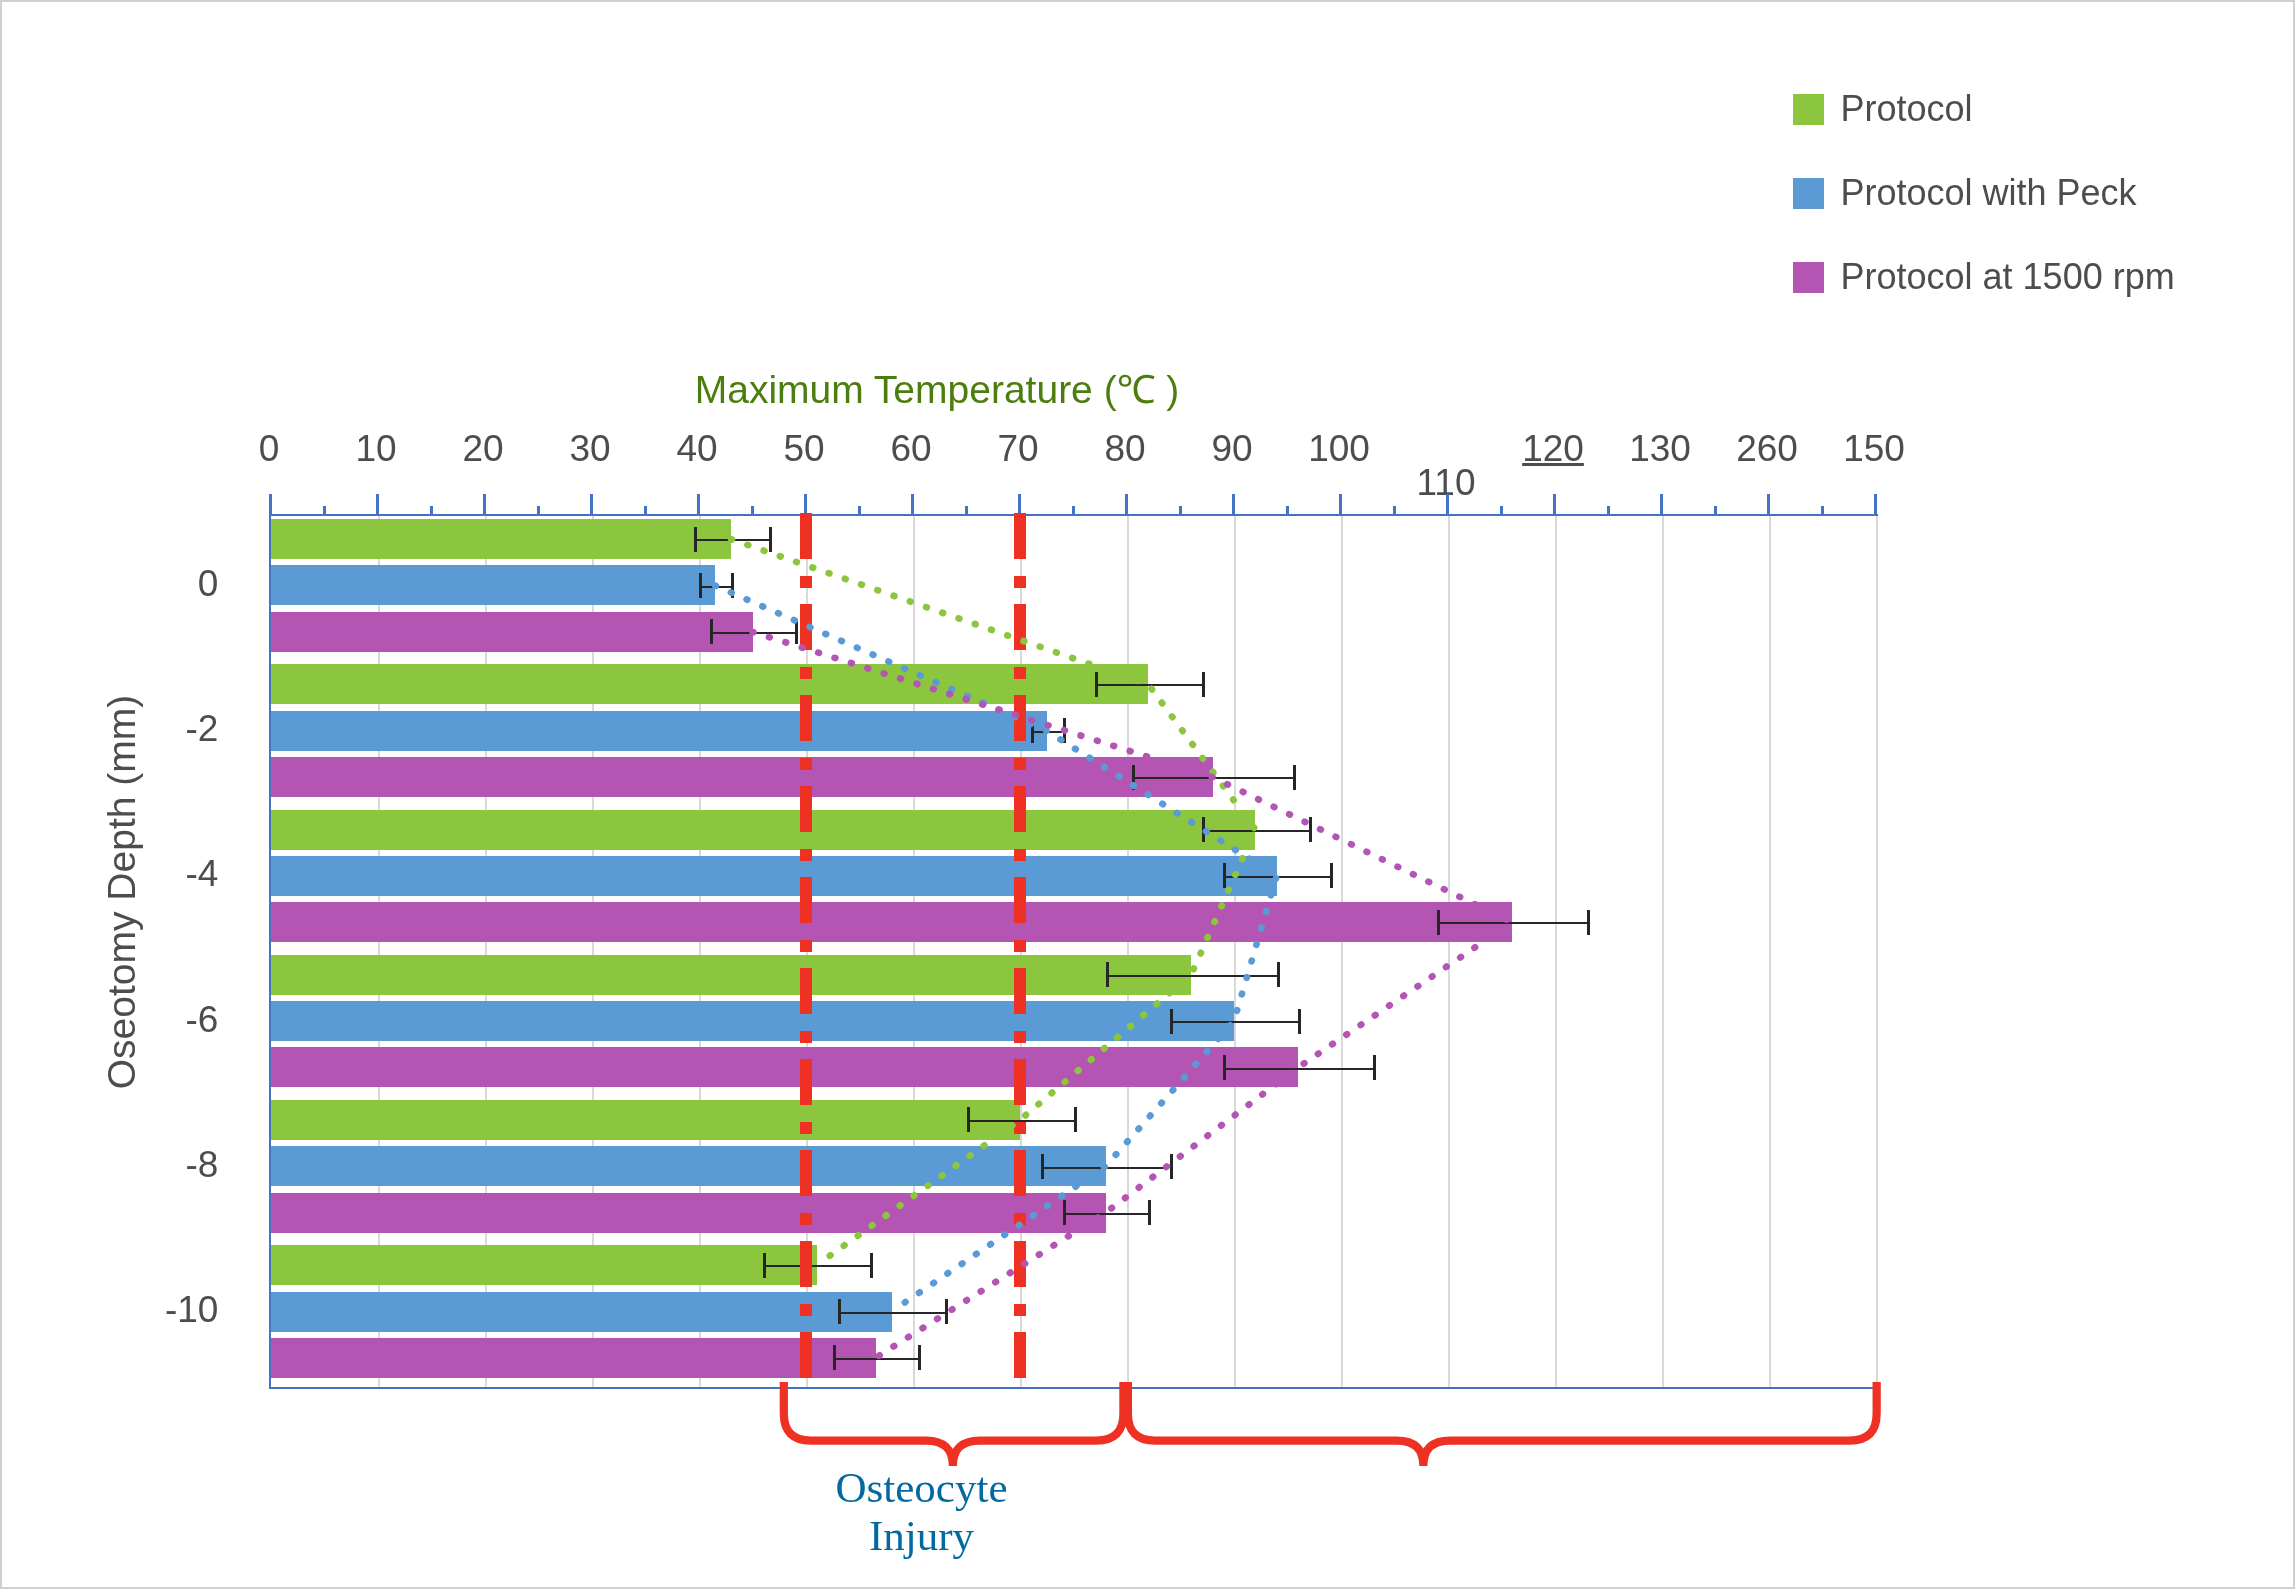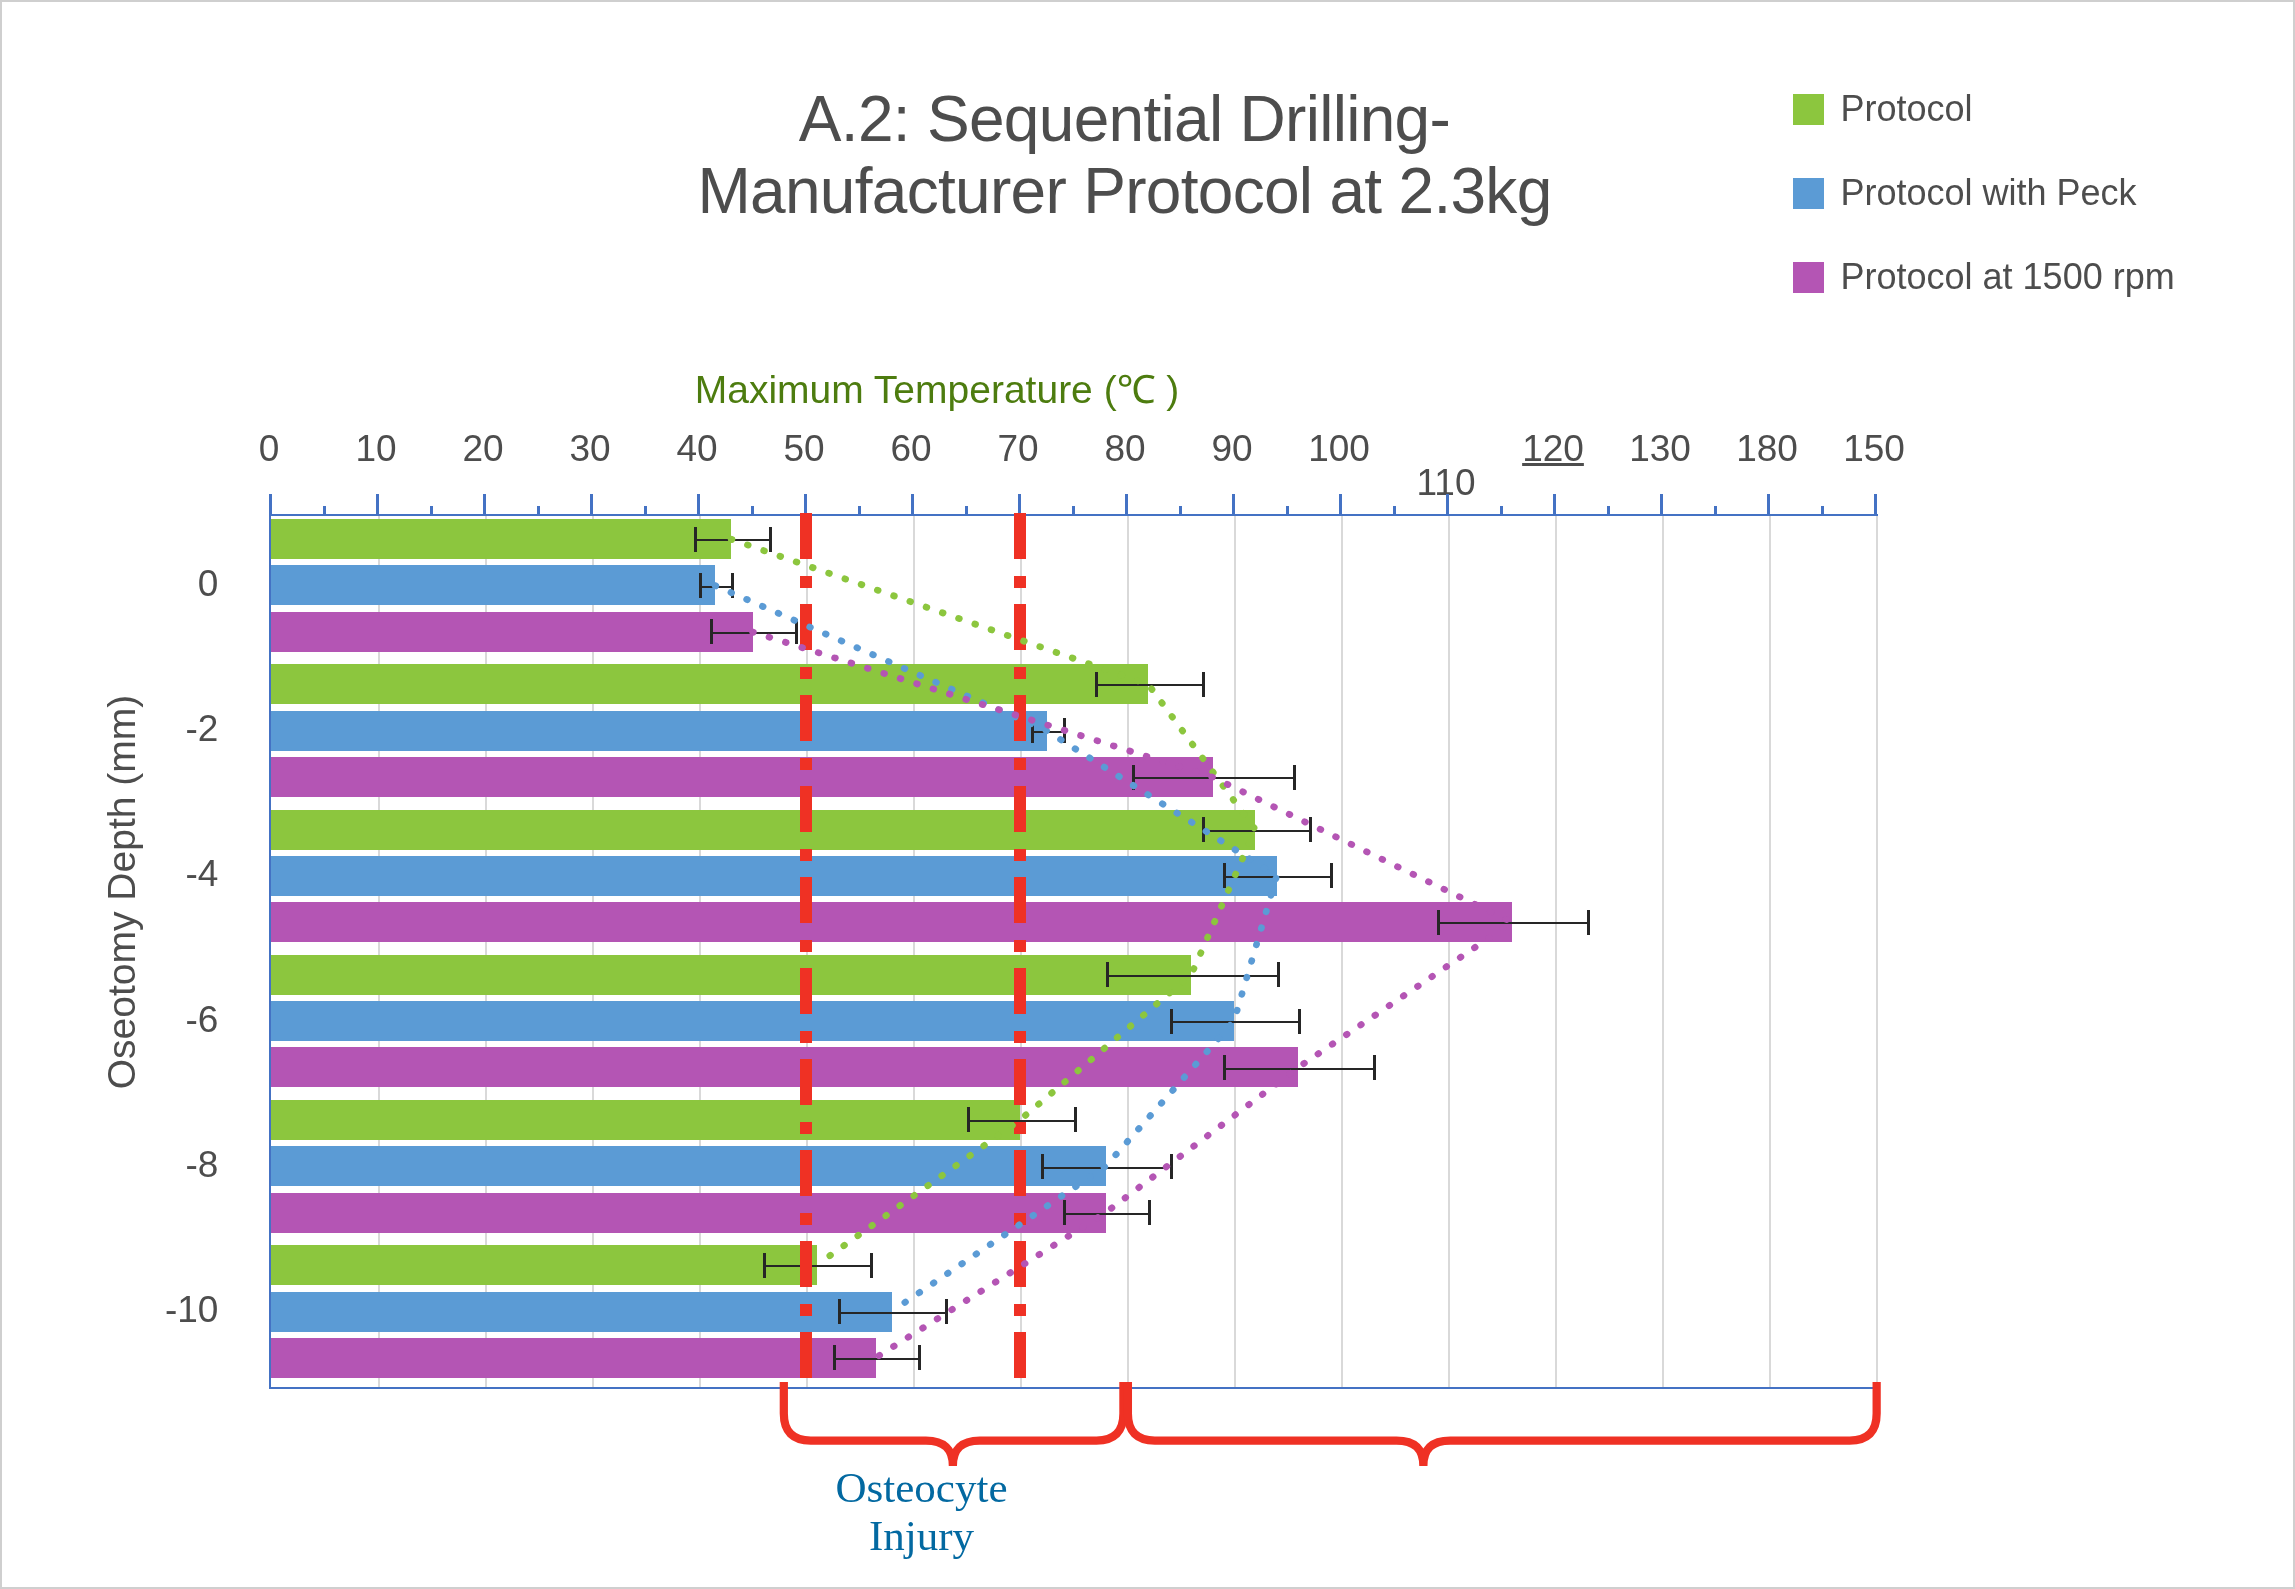--- a/index.html
+++ b/index.html
@@ -55,24 +55,20 @@
   
   #brace{position:absolute;left:247px;top:1380px;width:1683px;height:105px;}
   .annot{position:absolute;text-align:center;font-size:43px;color:#0369a1;
          font-family:"Liberation Serif",serif;line-height:1.12;}
 </style>
 </head>
 <body>
 
 <div id="root">
 
-  <div id="title">
-    <span class="line">A.2: Sequential Drilling-</span>
-    <span class="line">Manufacturer Protocol at 2.3kg</span>
-  </div>
 
   <div id="legend">
     <div class="legend-row">
       <span class="legend-swatch" style="background:#8cc63e"></span>
       <span class="legend-label">Protocol</span>
     </div>
     <div class="legend-row">
       <span class="legend-swatch" style="background:#5b9bd5"></span>
       <span class="legend-label">Protocol with Peck</span>
     </div>
@@ -93,21 +89,21 @@
       <div class="xtick" style="left: 695px;">40</div>
       <div class="xtick" style="left: 802px;">50</div>
       <div class="xtick" style="left: 909px;">60</div>
       <div class="xtick" style="left: 1016px;">70</div>
       <div class="xtick" style="left: 1123px;">80</div>
       <div class="xtick" style="left: 1230px;">90</div>
       <div class="xtick" style="left: 1337px;">100</div>
       <div class="xtick" style="left: 1444px; margin-top: 34px;">110</div>
       <div class="xtick" style="left: 1551px; text-decoration: underline;">120</div>
       <div class="xtick" style="left: 1658px;">130</div>
-      <div class="xtick" style="left: 1765px;">180</div>
+      <div class="xtick" style="left: 1765px;">260</div>
       <div class="xtick" style="left: 1872px;">150</div>
     </div>
 
   <div id="tickmarks">
       <div class="tickmark major" style="left: 0px;"></div>
       <div class="tickmark minor" style="left: 54px;"></div>
       <div class="tickmark major" style="left: 107px;"></div>
       <div class="tickmark minor" style="left: 161px;"></div>
       <div class="tickmark major" style="left: 214px;"></div>
       <div class="tickmark minor" style="left: 268px;"></div>

